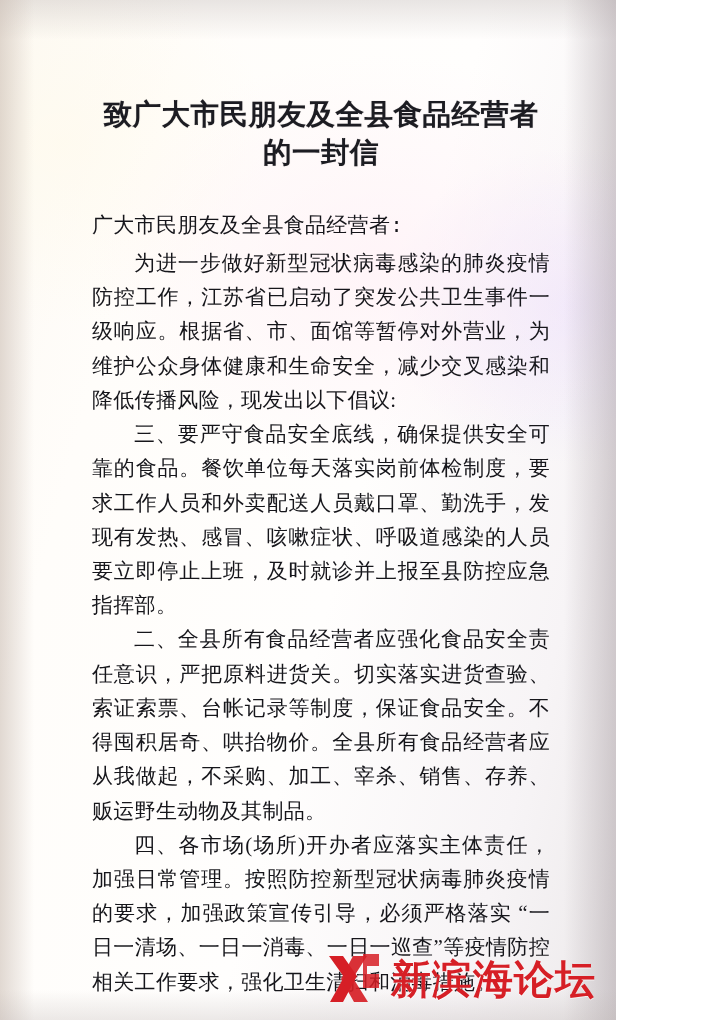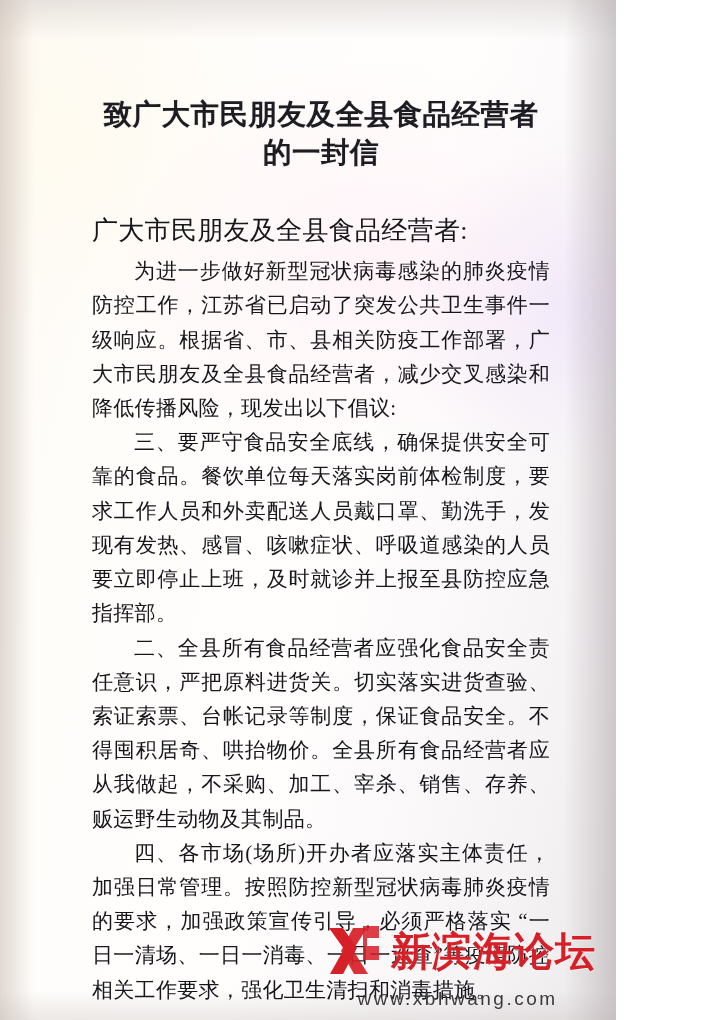--- a/index.html
+++ b/index.html
@@ -62,25 +62,26 @@
     font-weight: bold;
     font-size: 28.5px;
     letter-spacing: 0.5px;
     text-align: center;
     color: #1c1c22;
     margin: 0 0 38px 0;
     text-shadow: 0 0 1px rgba(0,0,0,0.25);
   }
 
   .salutation {
-    font-size: 26px;
+    font-size: 21px;
     line-height: 1.62;
     color: #16161b;
     margin: 0 0 2px 0;
     letter-spacing: 0.3px;
+    font-family: Liberation Mono, monospace;
   }
 
   .para {
     font-size: 21px;
     line-height: 1.63;
     color: #16161b;
     margin: 0;
     text-indent: 2em;
     text-align: justify;
     letter-spacing: 0.3px;
@@ -132,32 +133,31 @@
   <div class="edge-top"></div>
   <div class="edge-left"></div>
   <div class="edge-right"></div>
   <div class="edge-bottom"></div>
 
   <div class="content">
     <h1 class="doc-title">致广大市民朋友及全县食品经营者的一封信</h1>
 
     <p class="salutation">广大市民朋友及全县食品经营者:</p>
 
-    <p class="para">为进一步做好新型冠状病毒感染的肺炎疫情防控工作，江苏省已启动了突发公共卫生事件一级响应。根据省、市、县相关防疫工作部署，广大市民朋友及全县食品经营者，减少交叉感染和降低传播风险，现发出以下倡议:</p>
+    <p class="para">为进一步做好新型冠状病毒感染的肺炎疫情防控工作，江苏省已启动了突发公共卫生事件一级响应。根据省、市、面馆等暂停对外营业，为维护公众身体健康和生命安全，减少交叉感染和降低传播风险，现发出以下倡议:</p>
     <p class="para">三、要严守食品安全底线，确保提供安全可靠的食品。餐饮单位每天落实岗前体检制度，要求工作人员和外卖配送人员戴口罩、勤洗手，发现有发热、感冒、咳嗽症状、呼吸道感染的人员要立即停止上班，及时就诊并上报至县防控应急指挥部。</p>
     <p class="para">二、全县所有食品经营者应强化食品安全责任意识，严把原料进货关。切实落实进货查验、索证索票、台帐记录等制度，保证食品安全。不得囤积居奇、哄抬物价。全县所有食品经营者应从我做起，不采购、加工、宰杀、销售、存养、贩运野生动物及其制品。</p>
     <p class="para">四、各市场(场所)开办者应落实主体责任，加强日常管理。按照防控新型冠状病毒肺炎疫情的要求，加强政策宣传引导，必须严格落实 “一日一清场、一日一消毒、一日一巡查”等疫情防控相关工作要求，强化卫生清扫和消毒措施。</p>
   </div>
 
   <div class="watermark">
     <div class="wm-row">
       <span class="wm-mark">
         <svg width="62" height="62" viewBox="0 0 62 62" aria-hidden="true">
           <path d="M6 8 L20 8 L34 28 L20 54 L7 54 L21 29 Z" fill="#d61f26"></path>
           <path d="M30 8 L44 8 L30 30 L45 54 L31 54 L18 31 Z" fill="#d61f26" opacity="0.92"></path>
           <path d="M40 6 L56 6 L56 18 L44 18 L44 26 L56 26 L56 40 L40 40 Z" fill="#d61f26" opacity="0.85"></path>
         </svg>
       </span>
       <span class="wm-text">新滨海论坛</span>
     </div>
-    <div class="wm-url">www.xbhwang.com</div>
   </div>
 </div>
 
 </body></html>

